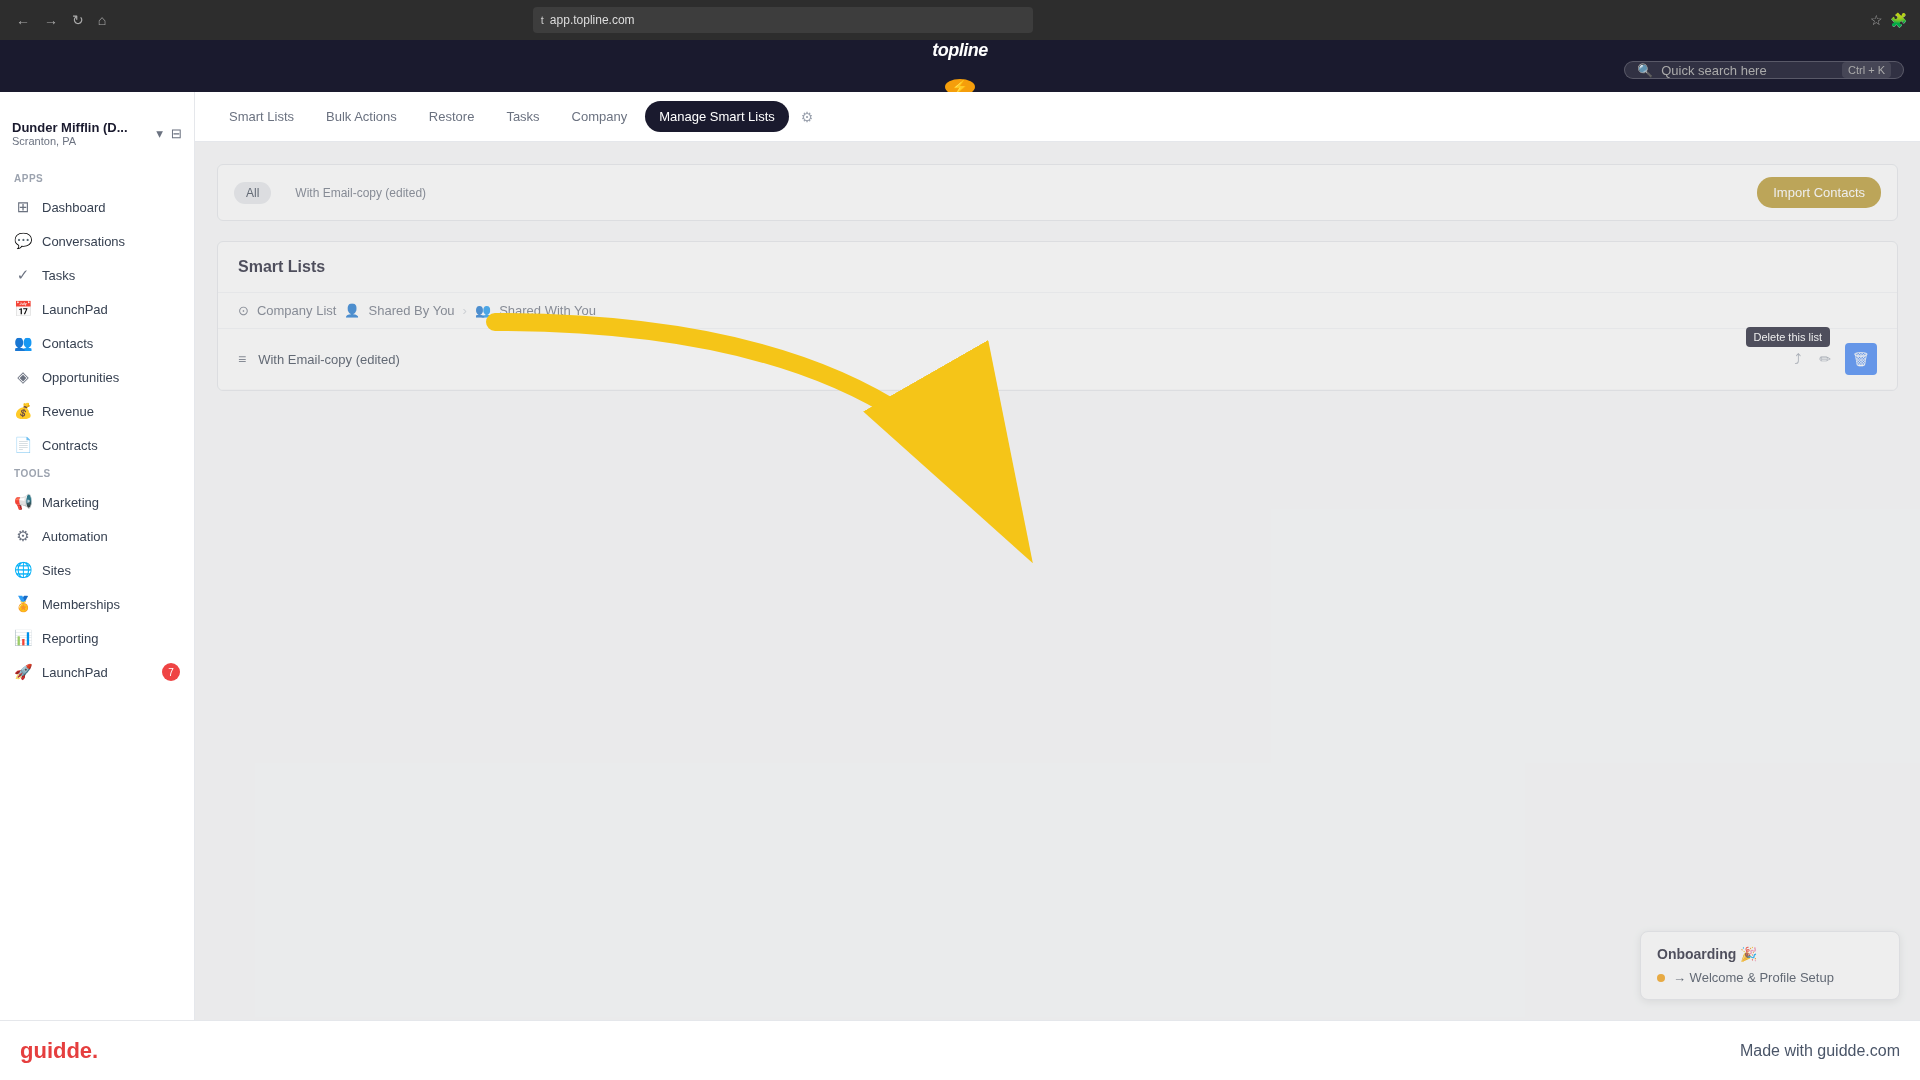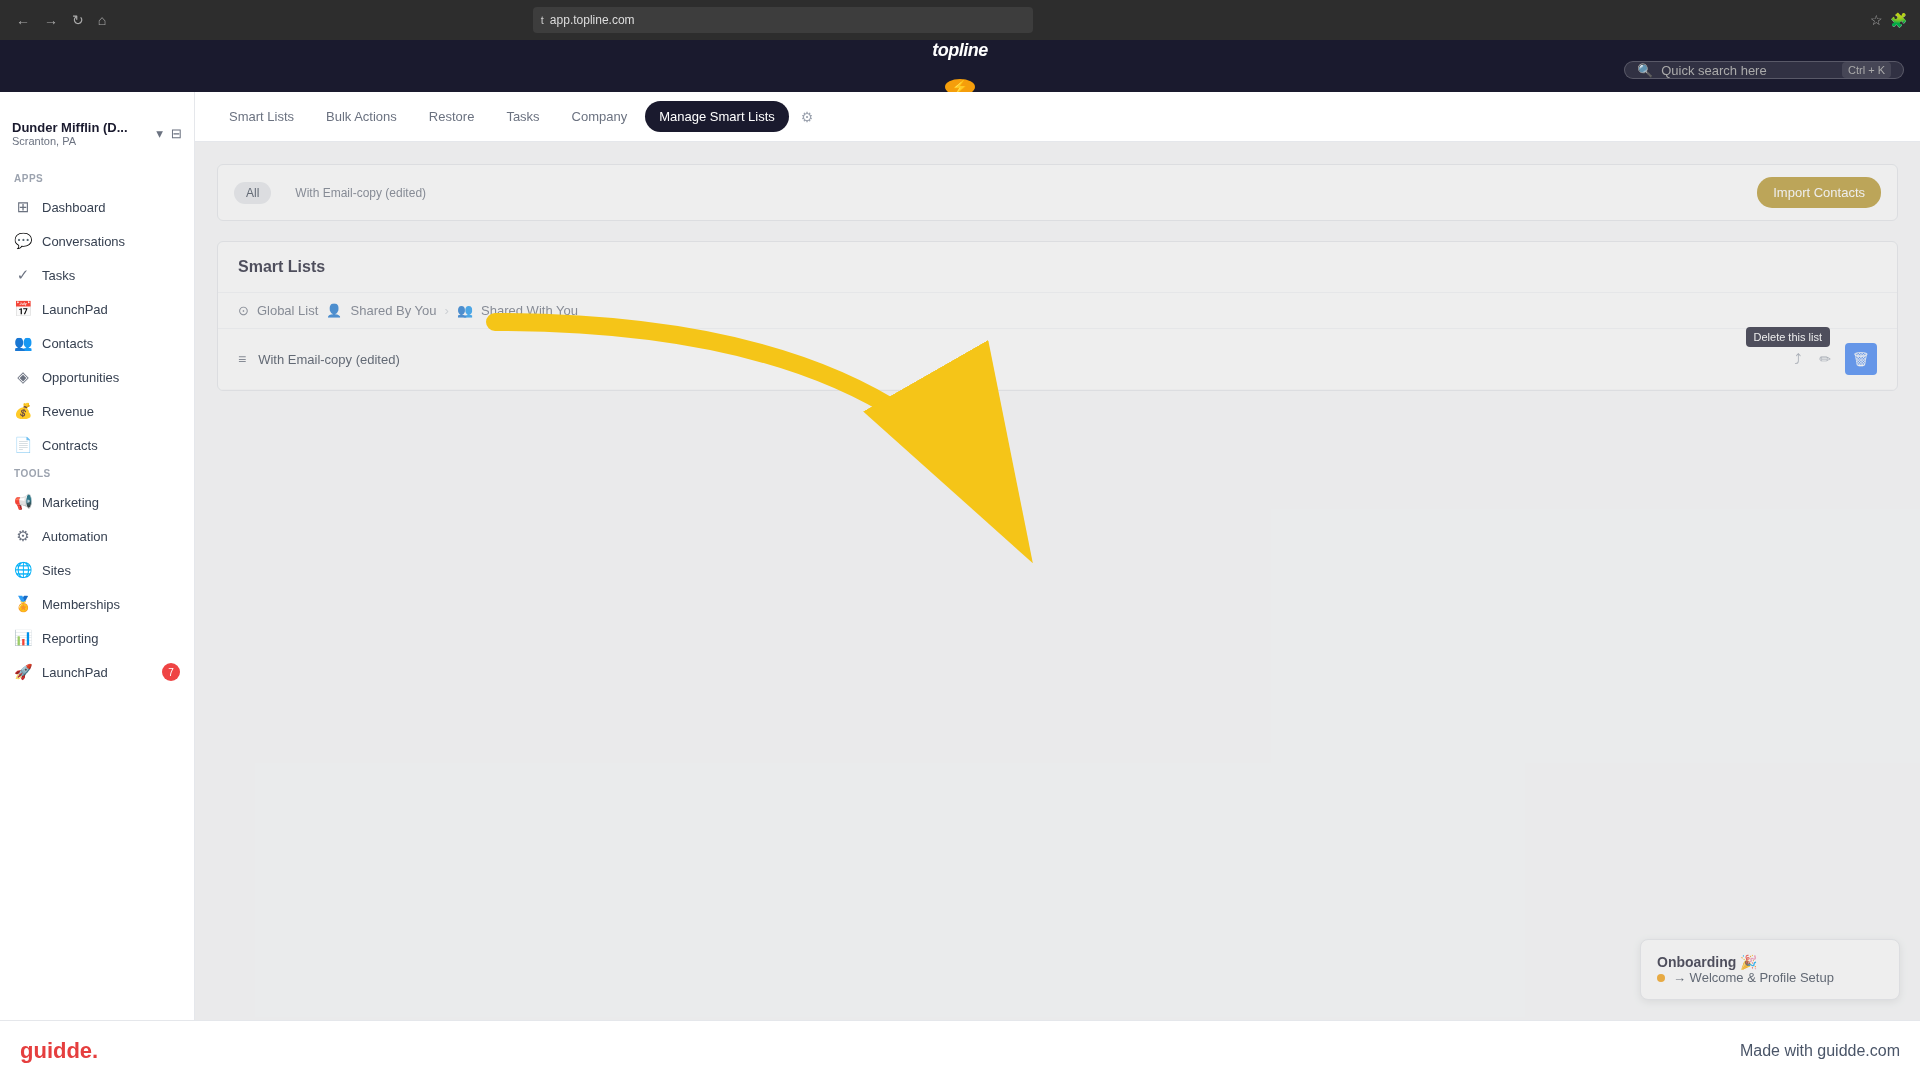--- a/index.html
+++ b/index.html
@@ -287,21 +287,21 @@
       position: absolute;
       bottom: 20px;
       right: 20px;
       background: #fff;
       border: 1px solid #e5e7eb;
       border-radius: 8px;
       width: 260px;
       padding: 14px 16px;
       box-shadow: 0 2px 8px rgba(0,0,0,0.1);
     }
-    .onboarding-title { font-size: 14px; font-weight: 600; color: #1a1a2e; }
+    .onboarding-title { font-size: 14px; font-weight: 600; color: #1a1a2e; margin-bottom: 8px; }
     .onboarding-item { display: flex; align-items: center; gap: 8px; font-size: 13px; color: #374151; }
     .onboarding-dot { width: 8px; height: 8px; background: #f59e0b; border-radius: 50%; }
 
     
     .guidde-footer {
       background: #fff;
       border-top: 1px solid #e5e7eb;
       height: 60px;
       display: flex;
       align-items: center;
@@ -459,21 +459,21 @@
         <div class="filters-bar">
           <span class="filter-chip active">All</span>
           <span class="filter-chip">With Email-copy (edited)</span>
           <button class="import-btn">Import Contacts</button>
         </div>
 
         <div class="smart-lists-section">
           <div class="section-header">Smart Lists</div>
           <div class="lists-nav">
             <span>⊙</span>
-            <span>Global List</span>
+            <span>Company List</span>
             <span>👤</span>
             <span>Shared By You</span>
             <span class="separator">›</span>
             <span>👥</span>
             <span>Shared With You</span>
           </div>
           <div class="list-item-row">
             <span class="list-icon">≡</span>
             <span>With Email-copy (edited)</span>
             <div class="list-actions">

